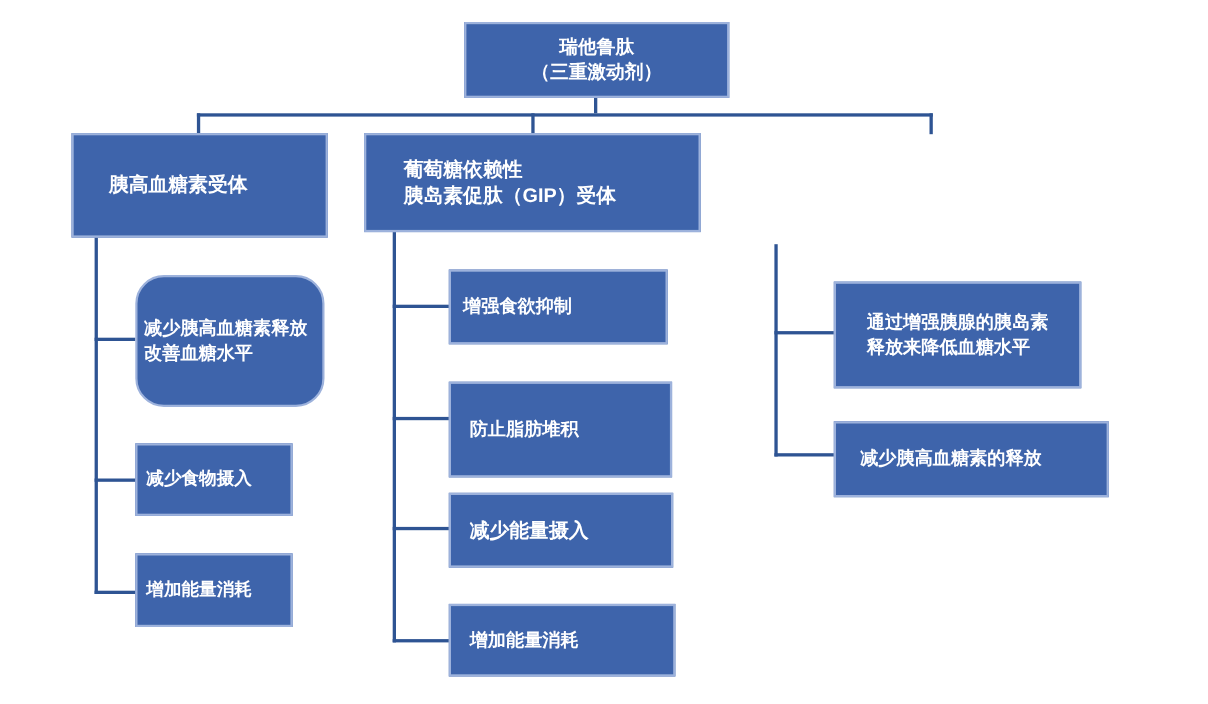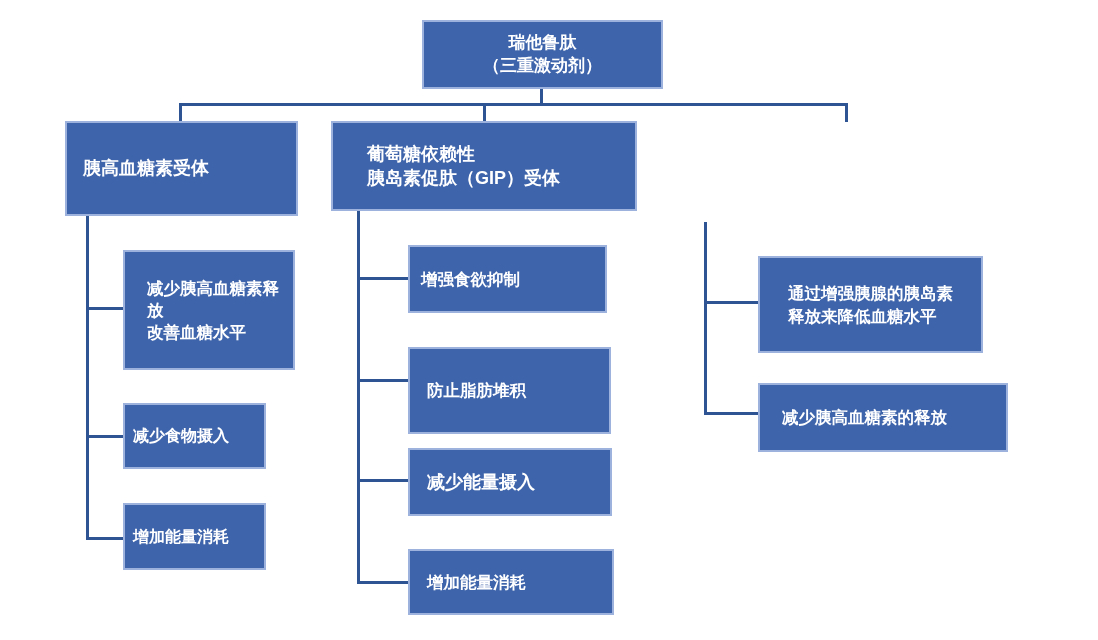--- a/index.html
+++ b/index.html
@@ -28,25 +28,25 @@
   .node .lbl{
     display:block;
     width:100%;
     white-space:pre-line;
     line-height:1.35;
   }
   .t-center{text-align:center;}
   .t-left{text-align:left;}
 
   .n-root {left:422px;top:20px; width:241px;height:69px; font-size:17px;}
-  .n-b1   {left:65px; top:121px;width:233px;height:95px; font-size:18px;padding-left:16px;}
+  .n-b1   {left:65px; top:121px;width:233px;height:95px; font-size:18px;padding-left:32px;}
   .n-b2   {left:331px;top:121px;width:306px;height:90px; font-size:18px;padding-left:34px;}
   .n-b3   {left:667px;top:122px;width:355px;height:100px;font-size:18px;padding-left:18px;}
 
-  .n-b1c1 {left:123px;top:250px;width:172px;height:120px;font-size:16.5px;padding-left:22px;}
+  .n-b1c1 {left:123px;top:250px;width:172px;height:120px;font-size:16.5px;padding-left:6px;border-radius:26px;}
   .n-b1c2 {left:123px;top:403px;width:143px;height:66px; font-size:16px;padding-left:8px;}
   .n-b1c3 {left:123px;top:503px;width:143px;height:67px; font-size:16px;padding-left:8px;}
 
   .n-b2c1 {left:408px;top:245px;width:199px;height:68px; font-size:16.5px;padding-left:11px;}
   .n-b2c2 {left:408px;top:347px;width:203px;height:87px; font-size:16.5px;padding-left:17px;}
   .n-b2c3 {left:408px;top:448px;width:204px;height:68px; font-size:18px;padding-left:17px;}
   .n-b2c4 {left:408px;top:549px;width:206px;height:66px; font-size:16.5px;padding-left:17px;}
 
   .n-b3c1 {left:758px;top:256px;width:225px;height:97px; font-size:16.5px;padding-left:28px;}
   .n-b3c2 {left:758px;top:383px;width:250px;height:69px; font-size:16.5px;padding-left:22px;}

